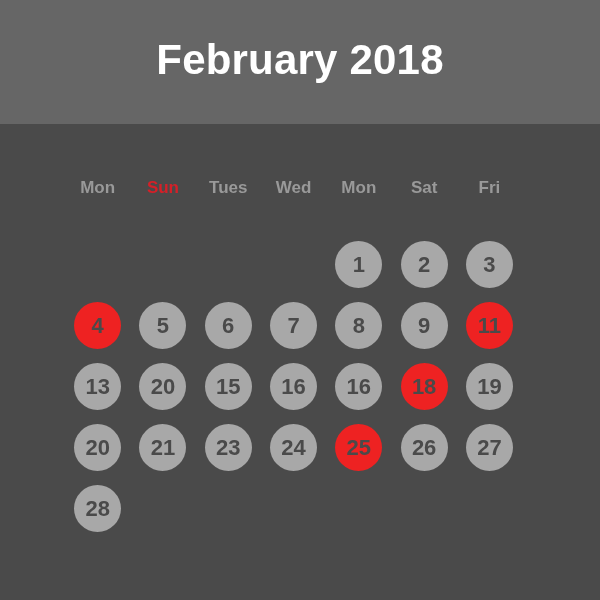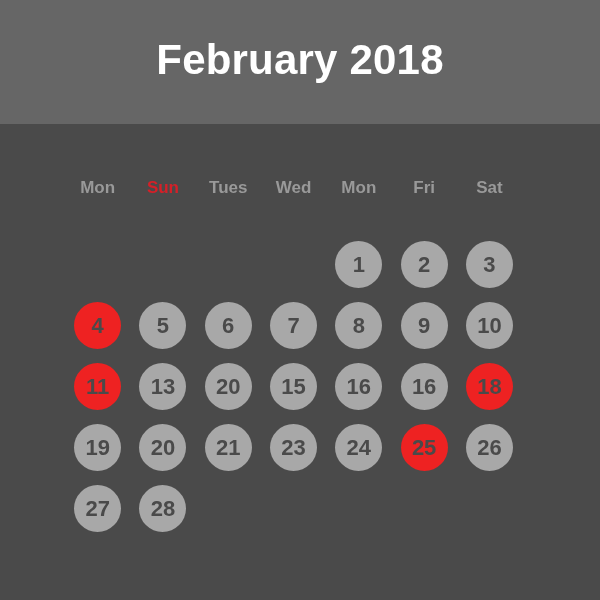--- a/index.html
+++ b/index.html
@@ -131,22 +131,22 @@
   </div>
 
   <div class="calendar-body">
 
     <div class="weekday-row">
         <div class="weekday-cell">Mon</div>
         <div class="weekday-cell is-sunday">Sun</div>
         <div class="weekday-cell">Tues</div>
         <div class="weekday-cell">Wed</div>
         <div class="weekday-cell">Mon</div>
+        <div class="weekday-cell">Sat</div>
         <div class="weekday-cell">Fri</div>
-        <div class="weekday-cell">Sat</div>
       </div>
 
     <div class="date-grid">
         <div class="date-cell is-empty">
           <div class="date-circle"></div>
         </div>
         <div class="date-cell is-empty">
           <div class="date-circle"></div>
         </div>
         <div class="date-cell is-empty">
@@ -176,23 +176,20 @@
         <div class="date-cell">
           <div class="date-circle">7</div>
         </div>
         <div class="date-cell">
           <div class="date-circle">8</div>
         </div>
         <div class="date-cell">
           <div class="date-circle">9</div>
         </div>
         <div class="date-cell">
-          <div class="date-circle">10</div>
-        </div>
-        <div class="date-cell">
           <div class="date-circle is-sunday">11</div>
         </div>
         <div class="date-cell">
           <div class="date-circle">13</div>
         </div>
         <div class="date-cell">
           <div class="date-circle">20</div>
         </div>
         <div class="date-cell">
           <div class="date-circle">15</div>

